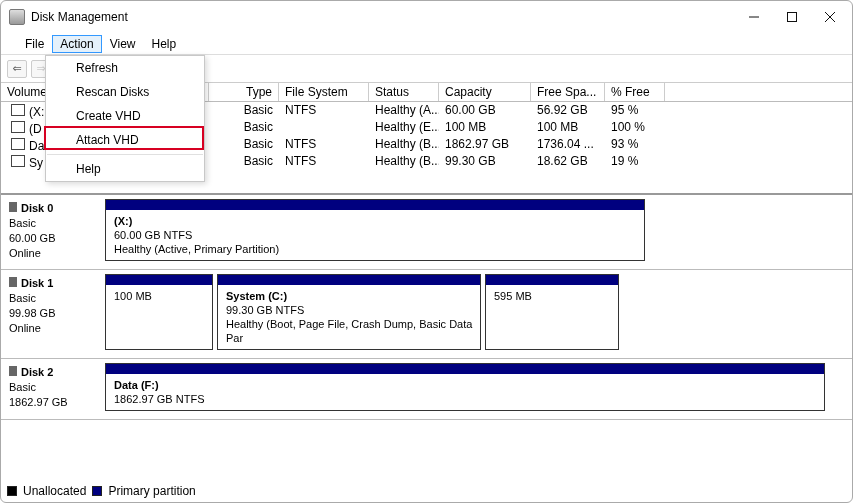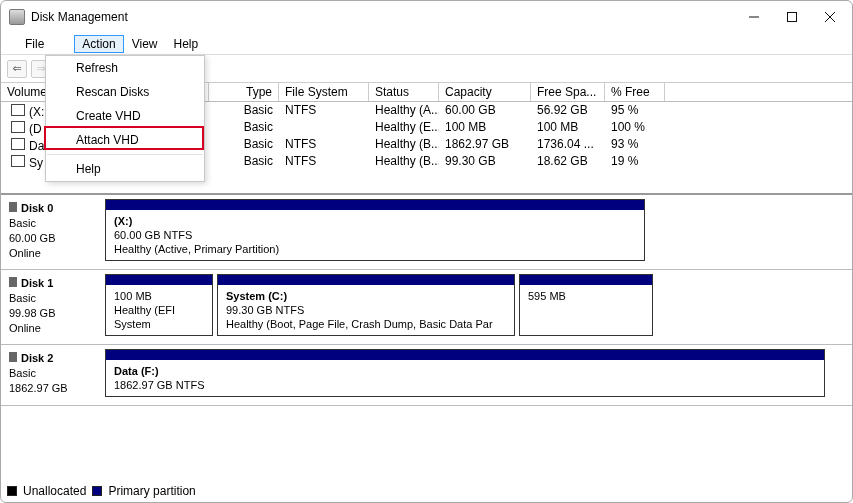--- a/index.html
+++ b/index.html
@@ -7,21 +7,21 @@
   
   .titlebar { height: 32px; display: flex; align-items: center; padding: 0 8px; }
   .titlebar .icon { width: 16px; height: 16px; background: linear-gradient(#ddd,#999); border:1px solid #777; border-radius:2px; margin-right:6px; }
   .titlebar .title { flex:1; font-size:12px; }
   .winbtns { display:flex; gap:18px; margin-right:4px; }
   .winbtn { width:20px; height:20px; display:flex; align-items:center; justify-content:center; font-size:14px; color:#111; }
   .winbtn svg { width:12px; height:12px; stroke:#111; stroke-width:1; fill:none; }
   
   .menubar { height:22px; border-bottom:1px solid #ddd; display:flex; align-items:center; padding-left:16px; }
   .menubar .mitem { padding:2px 8px; font-size:12px; }
-  .menubar .mitem.open { background:#e5f1fb; border:1px solid #3399ff; padding:1px 7px;margin-left:22px; }
+  .menubar .mitem.open { background:#e5f1fb; border:1px solid #3399ff; padding:1px 7px; }
   
   .toolbar { height:28px; border-bottom:1px solid #ccc; display:flex; align-items:center; padding-left:6px; gap:4px; }
   .toolbar .tbtn { width:20px; height:18px; border:1px solid #ccc; border-radius:2px; display:flex; align-items:center; justify-content:center; font-size:11px; color:#666; background:#f7f7f7; }
   .toolbar .sep { width:1px; height:18px; background:#ccc; margin:0 2px; }
   
   
   .volheader { display:flex; background:#fff; border-bottom:1px solid #bbb; font-size:12px; }
   .volheader .th { border-right:1px solid #ccc; padding:2px 6px; white-space:nowrap; overflow:hidden; text-overflow:ellipsis; }
   .volrows { font-size:12px; }
   .volrow { display:flex; padding:0; height:17px; line-height:17px; }
@@ -176,24 +176,23 @@
         <div><span class="dstripe"></span><span class="dtitle">Disk 1</span></div>
         <div>Basic</div>
         <div>99.98 GB</div>
         <div>Online</div>
       </div>
       <div class="diskgraph">
         <div class="part" style="width: 108px;">
           <div class="ph"></div>
           <div class="pb">
             <div>100 MB</div>
-            <div>Healthy (EFI System</div>
-          </div>
-        </div>
-        <div class="part" style="width: 298px;">
+          </div>
+        </div>
+        <div class="part" style="width: 264px;">
           <div class="ph"></div>
           <div class="pb">
             <div class="pbold">System  (C:)</div>
             <div>99.30 GB NTFS</div>
             <div>Healthy (Boot, Page File, Crash Dump, Basic Data Par</div>
           </div>
         </div>
         <div class="part" style="width: 134px;">
           <div class="ph"></div>
           <div class="pb">

